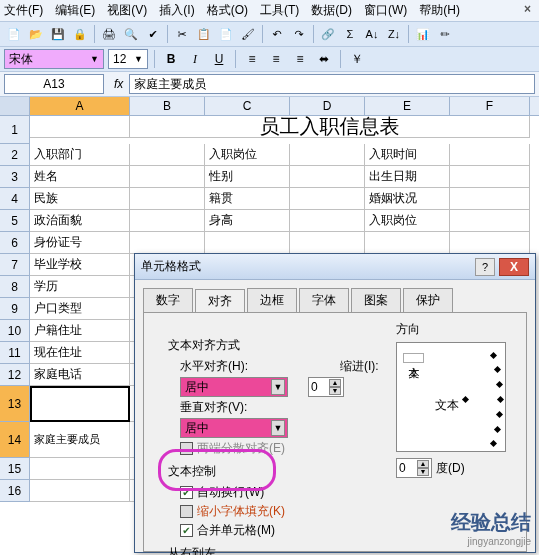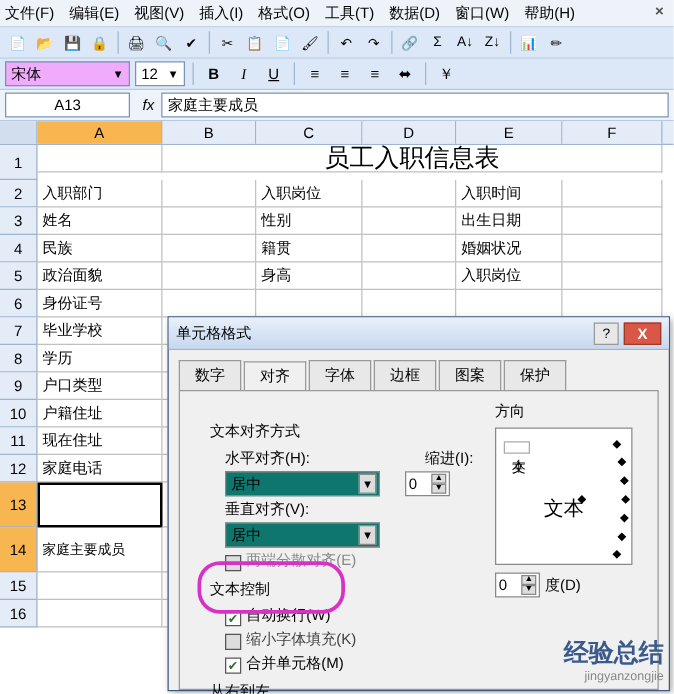--- a/index.html
+++ b/index.html
@@ -52,37 +52,37 @@
 .dlg-close { width: 30px; height: 18px; background: #d85747; border: 1px solid #a03828; color: #fff; text-align: center; line-height: 16px; font-weight: bold; }
 
 .tabs { display: flex; margin: 8px 8px 0 8px; }
 .tab { padding: 3px 12px; border: 1px solid #999; border-bottom: none; background: #e8e8e8; margin-right: 2px; font-size: 12px; }
 .tab.active { background: #f0f0f0; position: relative; top: 1px; }
 .tab-body { border: 1px solid #999; margin: 0 8px 8px 8px; padding: 24px; height: 240px; background: #f0f0f0; position: relative; }
 
 .group-title { font-size: 12px; margin-bottom: 4px; }
 .field-row { display: flex; align-items: center; margin: 2px 0 2px 12px; gap: 20px; }
 .field-label { width: 80px; }
-.combo { width: 124px; height: 20px; border: 1px solid #888; background: #0f766e; display: flex; align-items: center; justify-content: space-between; padding: 0 2px 0 4px; }
+.combo { width: 108px; height: 20px; border: 1px solid #888; background: #ec4899; display: flex; align-items: center; justify-content: space-between; padding: 0 2px 0 4px; }
 .combo-btn { width: 14px; height: 16px; background: #ddd; border: 1px solid #888; text-align: center; line-height: 14px; font-size: 9px; }
 .spin { width: 36px; height: 20px; border: 1px solid #888; background: #fff; display: flex; align-items: center; padding: 0 2px; }
 .spin-btns { display: inline-flex; flex-direction: column; margin-left: auto; }
 .spin-up, .spin-down { width: 12px; height: 8px; background: #ddd; border: 1px solid #888; font-size: 7px; line-height: 6px; text-align: center; }
 
-.checkbox-row { display: flex; align-items: flex-end; margin: 2px 0 2px 12px; gap: 4px; }
+.checkbox-row { display: flex; align-items: center; margin: 2px 0 2px 12px; gap: 4px; }
 .chk { width: 13px; height: 13px; border: 1px solid #555; background: #fff; display: inline-flex; align-items: center; justify-content: center; font-size: 10px; color: #2a6b2a; }
 
 .highlight { border: 3px solid #d633c6; border-radius: 18px; position: absolute; pointer-events: none; }
 
 .orientation { position: absolute; right: 10px; top: 8px; width: 120px; }
 .orient-box { border: 1px solid #888; background: #fff; width: 110px; height: 110px; position: relative; margin-top: 4px; }
 .orient-vert { position: absolute; left: 6px; top: 10px; writing-mode: vertical-rl; font-size: 11px; border: 1px solid #aaa; padding: 4px 2px; }
 .orient-dial { position: absolute; left: 36px; top: 6px; width: 68px; height: 98px; }
 .dot { position: absolute; width: 5px; height: 5px; background: #000; transform: rotate(45deg); }
-.orient-text { position: absolute; left: 2px; top: 48px; font-size: 16px; }
+.orient-text { position: absolute; left: 2px; top: 48px; font-size: 12px; }
 .deg-row { display: flex; align-items: center; gap: 4px; margin-top: 6px; }
 
 .watermark { position: absolute; right: 8px; bottom: 8px; text-align: right; }
 .wm-big { font-size: 20px; font-weight: bold; color: #3a5a8a; font-family: "KaiTi", serif; }
 .wm-small { font-size: 10px; color: #888; }
 .dd { font-size: 9px; }
 </style>
 </head>
 <body>
 
@@ -294,22 +294,22 @@
 
 <div class="dialog">
   <div class="dlg-title">
     <span class="dlg-title-text">单元格格式</span>
     <span class="dlg-help">?</span>
     <span class="dlg-close">X</span>
   </div>
   <div class="tabs">
     <div class="tab">数字</div>
     <div class="tab active">对齐</div>
+    <div class="tab">边框</div>
     <div class="tab">字体</div>
-    <div class="tab">边框</div>
     <div class="tab">图案</div>
     <div class="tab">保护</div>
   </div>
   <div class="tab-body">
     <div class="group-title">文本对齐方式</div>
     <div class="field-row">
       <span class="field-label">水平对齐(H):</span>
       <span style="width:40px"></span>
       <span>缩进(I):</span>
     </div>
@@ -339,21 +339,21 @@
       <span class="chk" style="background:#ddd"></span>
       <span style="color:#888">两端分散对齐(E)</span>
     </div>
     <div class="group-title" style="margin-top:6px">文本控制</div>
     <div class="checkbox-row">
       <span class="chk">✔</span>
       <span>自动换行(W)</span>
     </div>
     <div class="checkbox-row">
       <span class="chk" style="background:#ddd"></span>
-      <span style="color:#404040">缩小字体填充(K)</span>
+      <span style="color:#c2410c">缩小字体填充(K)</span>
     </div>
     <div class="checkbox-row">
       <span class="chk">✔</span>
       <span>合并单元格(M)</span>
     </div>
     <div class="group-title" style="margin-top:6px">从右到左</div>
     <div class="field-row">
         <span class="field-label">文字方向(T):</span>
       </div>
 

